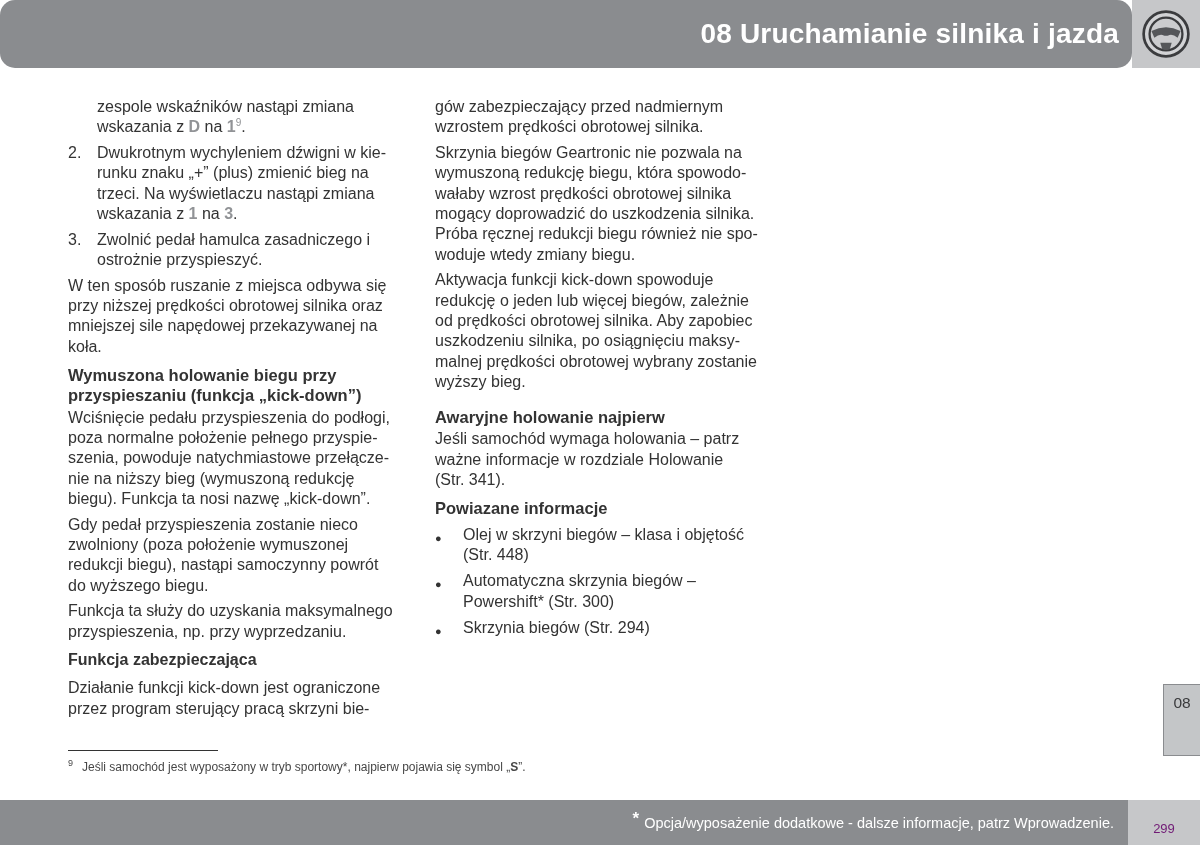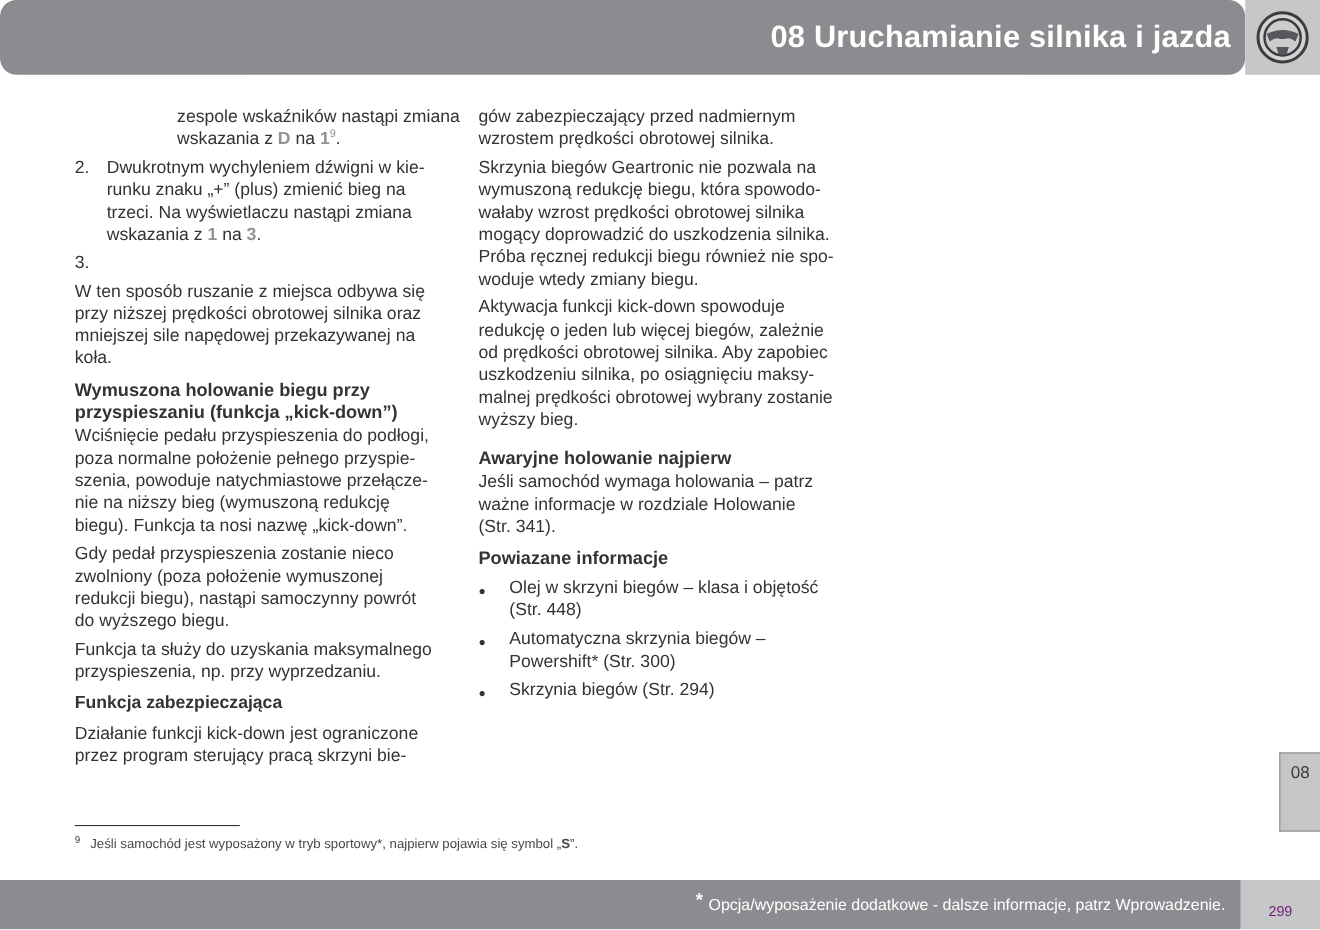--- a/index.html
+++ b/index.html
@@ -64,21 +64,21 @@
   h2.mt-lg { margin-top: 15px; }
   h3 {
     font-size: 16px;
     font-weight: bold;
     line-height: 20.3px;
     color: #333333;
     margin: 8px 0 8px 0;
   }
   .li { display: flex; margin-bottom: 5.5px; }
   .li-num { width: 29px; flex: 0 0 29px; }
-  .li.cont { padding-left: 29px; justify-content: flex-end; }
+  .li.cont { padding-left: 29px; }
   .gnum { color: #919396; font-weight: bold; }
   sup.fn-ref {
     font-size: 10px;
     color: #919396;
     vertical-align: super;
     line-height: 0;
   }
   ul.related { list-style: none; margin-top: 6px; }
   ul.related li { display: flex; margin-bottom: 6px; }
   .bullet {
@@ -185,20 +185,22 @@
         <div class="li-body">
           <span class="lines">Dwukrotnym wychyleniem dźwigni w kie-
 runku znaku „+” (plus) zmienić bieg na
 trzeci. Na wyświetlaczu nastąpi zmiana</span><br>
           <span>wskazania z </span><span class="gnum">1</span><span> na </span><span class="gnum">3</span><span>.</span>
         </div>
       </div>
 
       <div class="li">
         <span class="li-num">3.</span>
+        <div class="li-body lines">Zwolnić pedał hamulca zasadniczego i
+ostrożnie przyspieszyć.</div>
       </div>
 
       <p class="lines">W ten sposób ruszanie z miejsca odbywa się
 przy niższej prędkości obrotowej silnika oraz
 mniejszej sile napędowej przekazywanej na
 koła.</p>
 
       <h2 class="lines">Wymuszona holowanie biegu przy
 przyspieszaniu (funkcja „kick-down”)</h2>
       <p class="lines">Wciśnięcie pedału przyspieszenia do podłogi,

